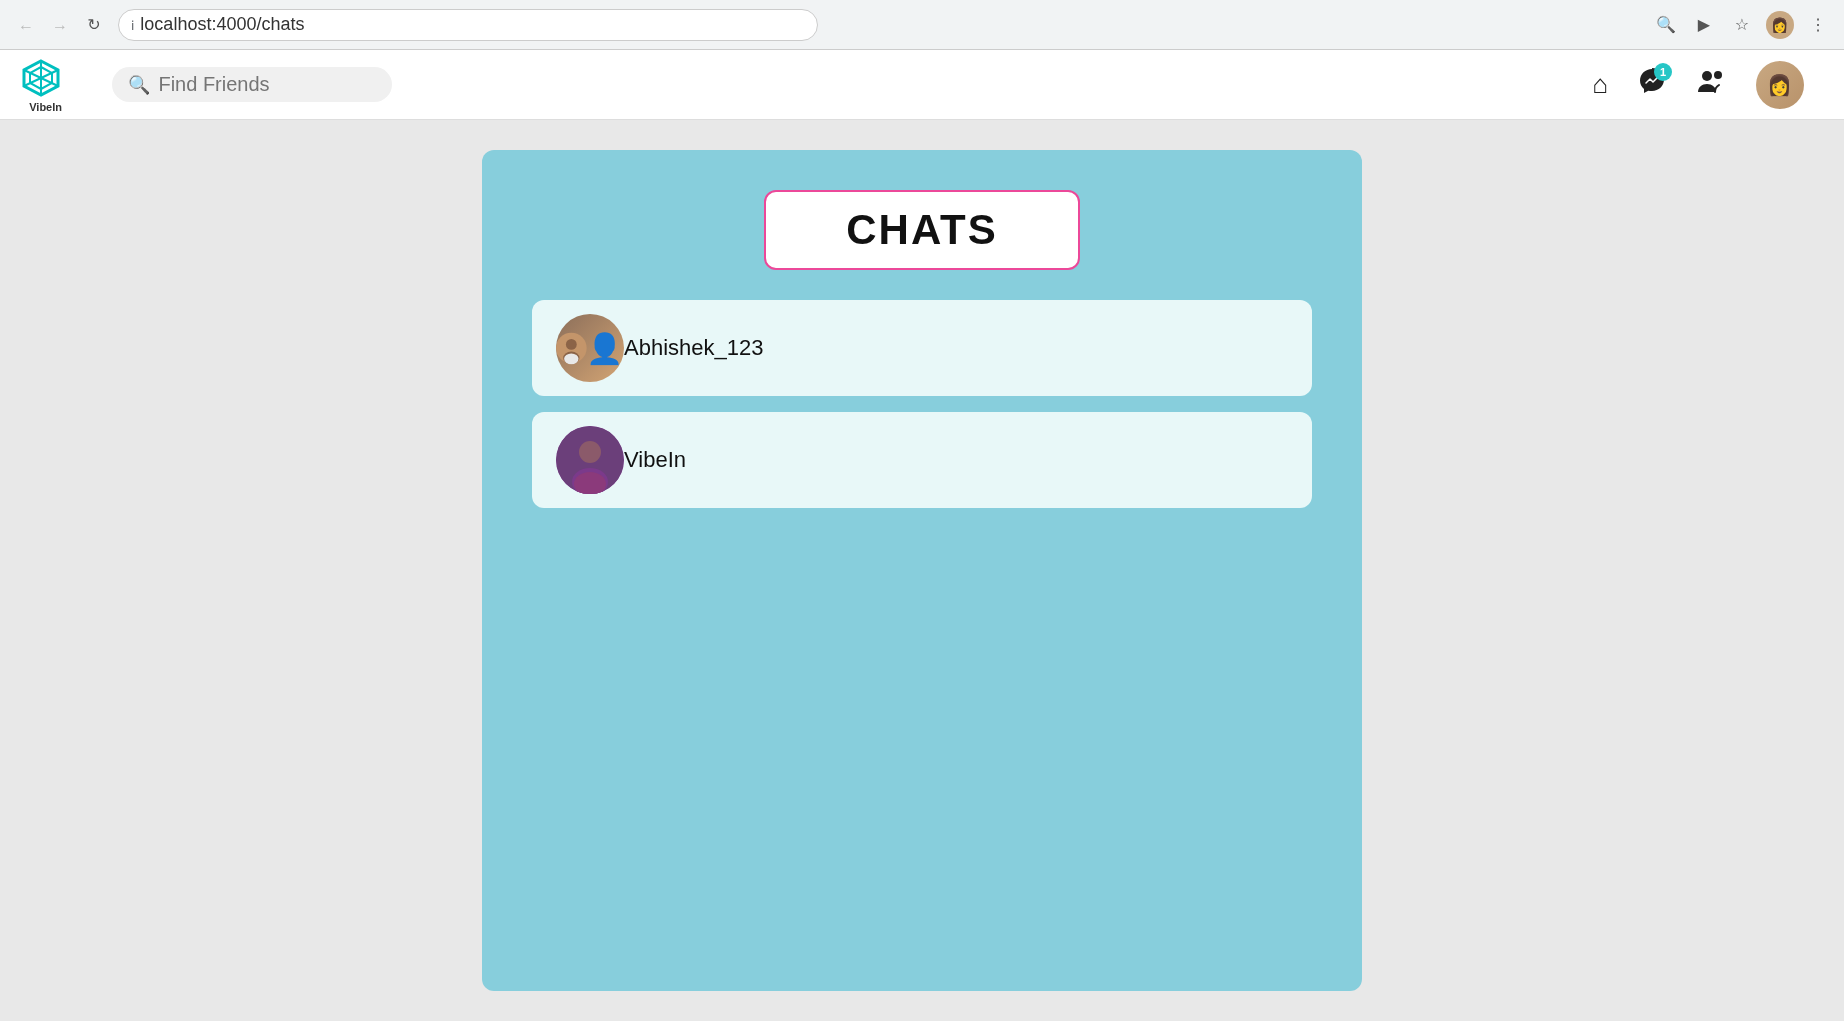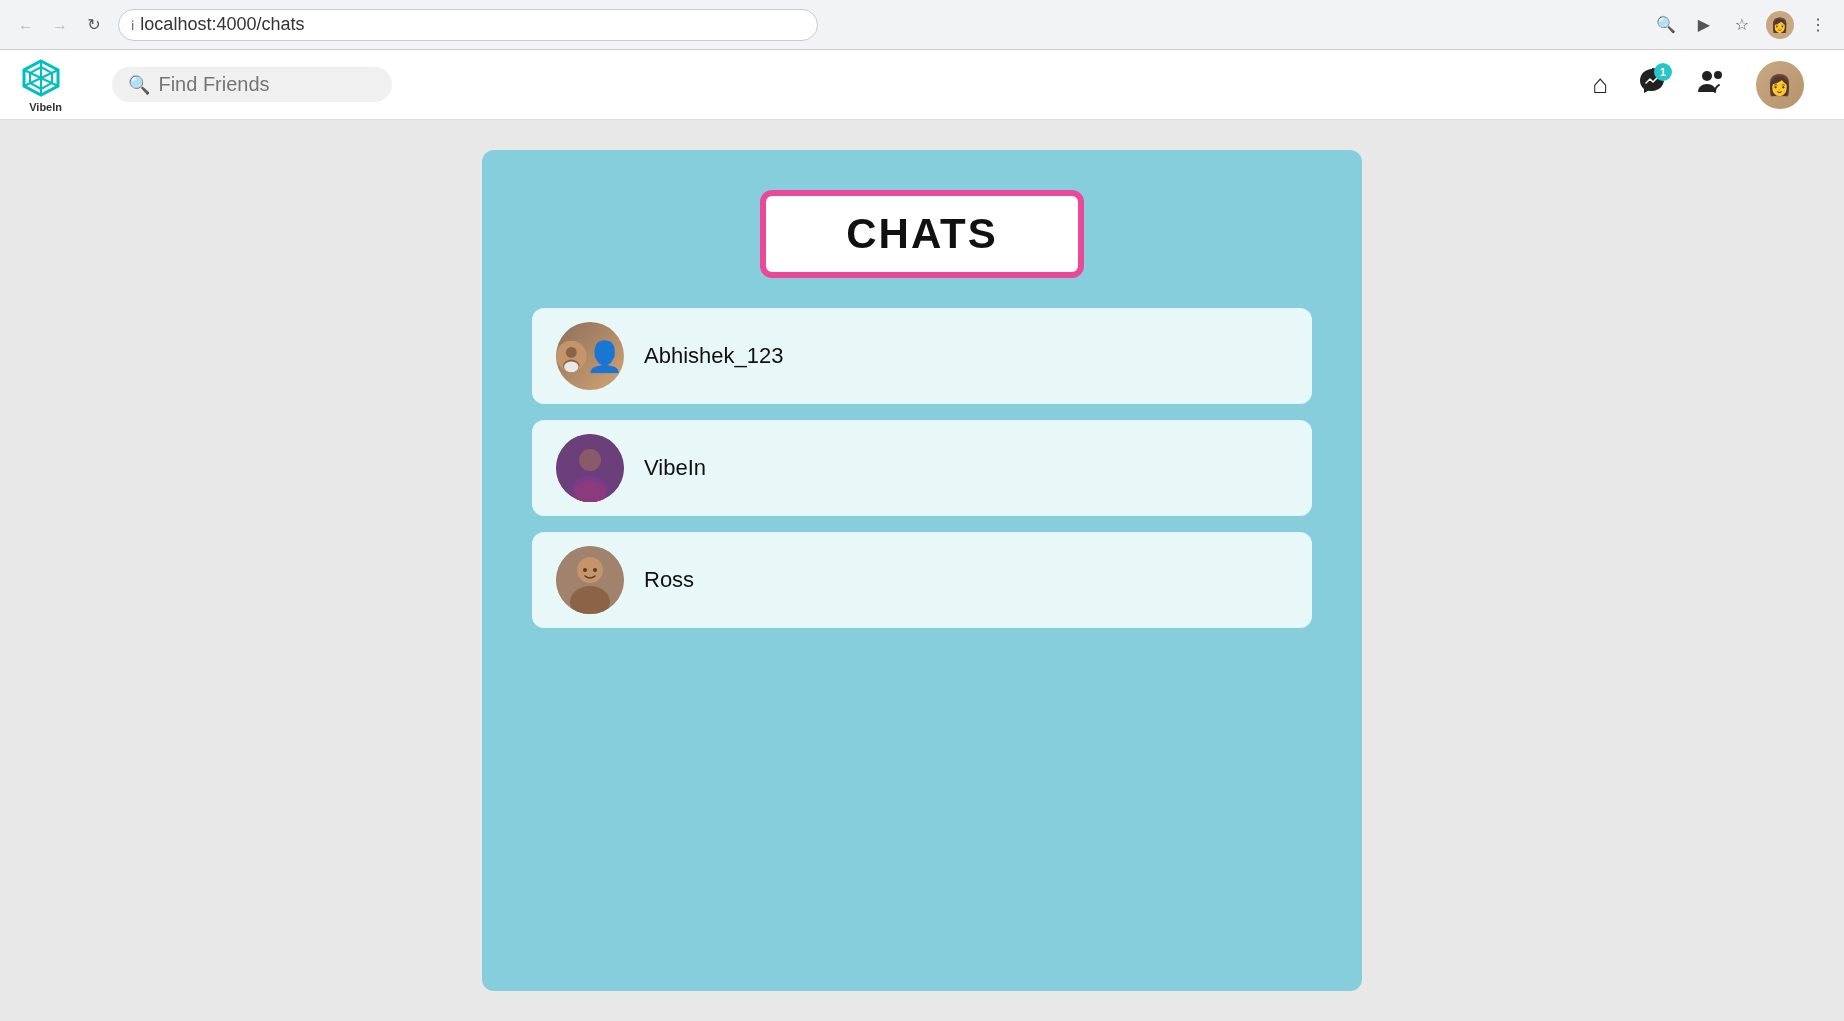--- a/index.html
+++ b/index.html
@@ -223,21 +223,21 @@
     }
 
     .chats-title-container {
       display: flex;
       justify-content: center;
       margin-bottom: 30px;
     }
 
     .chats-title-box {
       background: white;
-      border: 6px solid #ec4899;
+      border: 2px solid #ec4899;
       border-radius: 12px;
       padding: 14px 80px;
     }
 
     .chats-title {
       font-size: 42px;
       font-weight: bold;
       color: #111;
       letter-spacing: 2px;
     }
@@ -247,21 +247,20 @@
       flex-direction: column;
       gap: 16px;
     }
 
     .chat-item {
       background: #e8f8f8;
       border-radius: 12px;
       padding: 14px 24px;
       display: flex;
       align-items: center;
-      gap: 20px;
       cursor: pointer;
       position: relative;
       min-height: 88px;
     }
 
     .chat-avatar {
       width: 68px;
       height: 68px;
       border-radius: 50%;
       overflow: hidden;
@@ -418,30 +417,16 @@
             <circle cx="34" cy="26" r="11" fill="#8B5A6A"></circle>
             <ellipse cx="34" cy="56" rx="18" ry="14" fill="#7B3A8B"></ellipse>
 
             <ellipse cx="34" cy="58" rx="16" ry="12" fill="#8B3A7B"></ellipse>
           </svg>
         </div>
         <span class="chat-name">VibeIn</span>
       </div>
 
 
-      <div class="chat-item">
-        <div class="chat-avatar avatar-ross">
-          <svg width="68" height="68" viewBox="0 0 68 68">
-            <circle cx="34" cy="34" r="34" fill="#A0826D"></circle>
-            <circle cx="34" cy="24" r="13" fill="#C4956A"></circle>
-            <ellipse cx="34" cy="56" rx="20" ry="16" fill="#8B6347"></ellipse>
-
-            <circle cx="29" cy="24" r="2" fill="#5A3C28"></circle>
-            <circle cx="39" cy="24" r="2" fill="#5A3C28"></circle>
-            <path d="M29 30 Q34 34 39 30" stroke="#5A3C28" stroke-width="1.5" fill="none" stroke-linecap="round"></path>
-          </svg>
-        </div>
-        <span class="chat-name">Ross</span>
-      </div>
 
     </div>
   </div>
 </main>
 
 </body></html>

